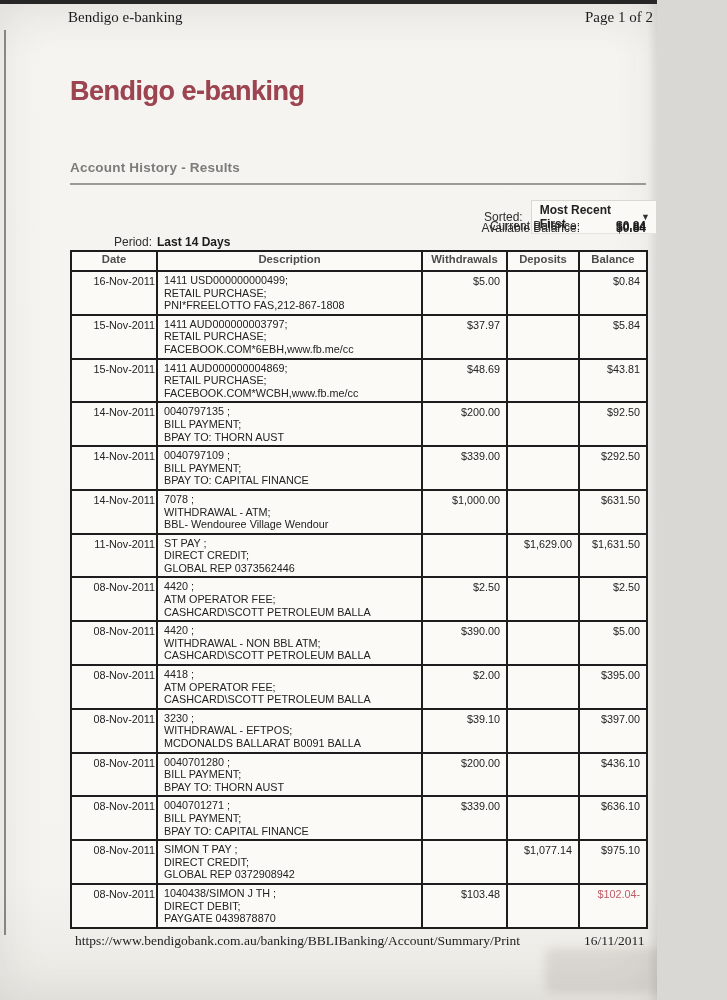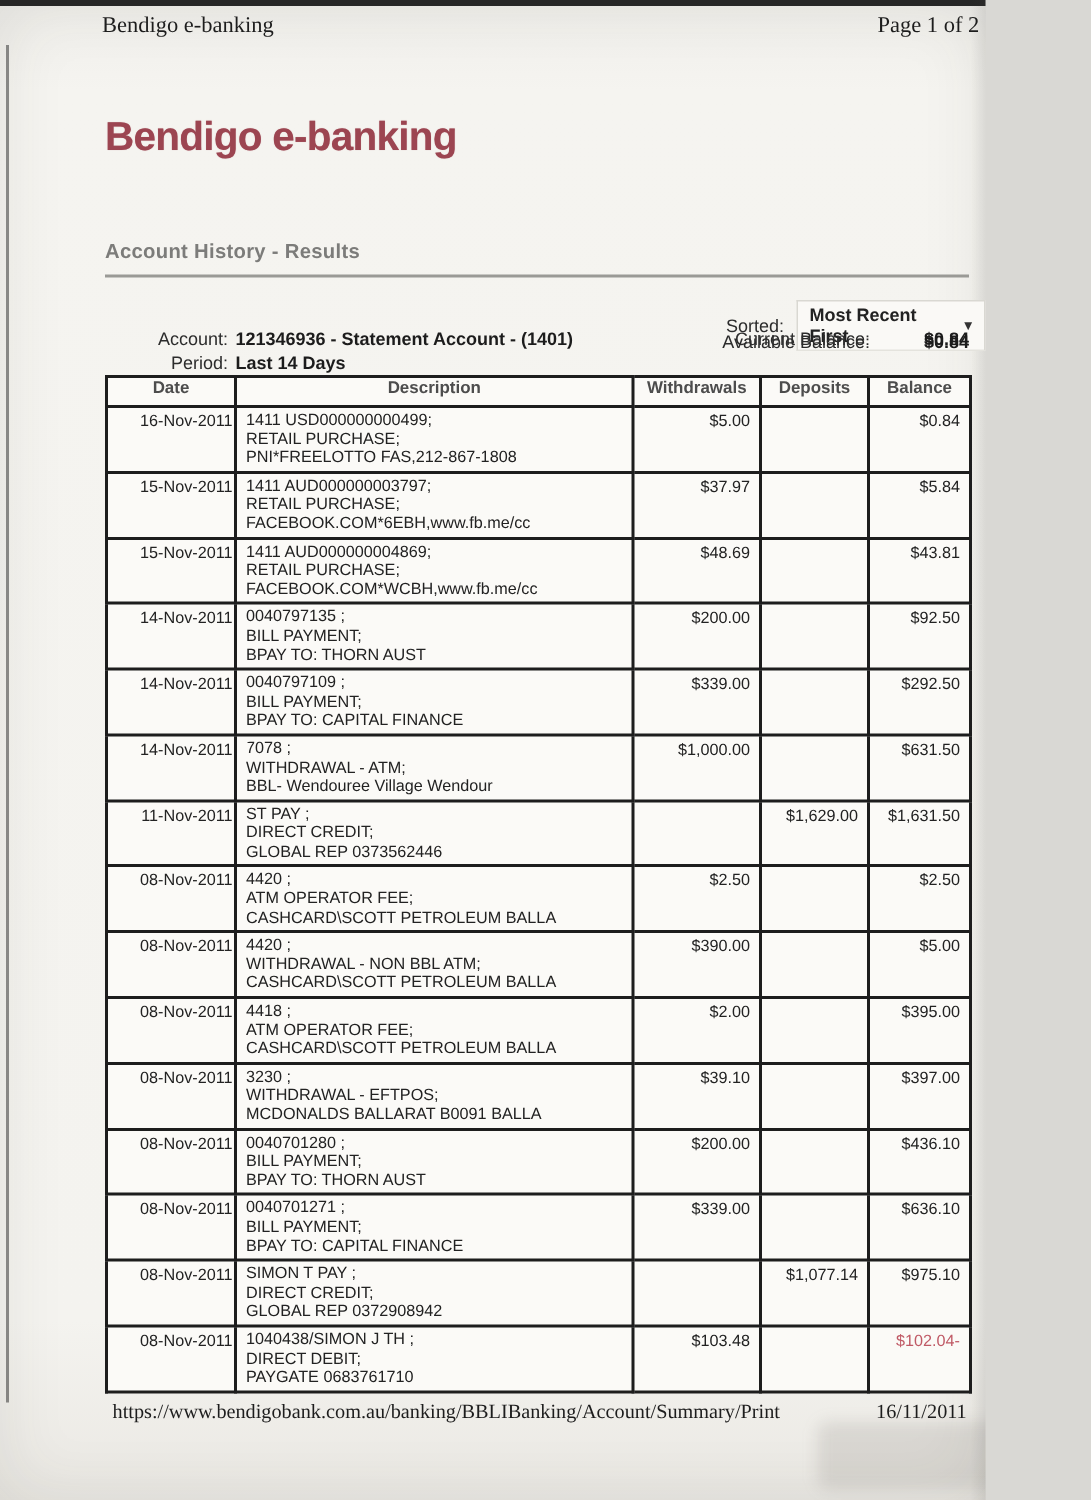--- a/index.html
+++ b/index.html
@@ -78,24 +78,20 @@
   <div class="rule"></div>
 
   <div class="sorted">
     <span class="sorted-label">Sorted:</span>
     <span class="sorted-select">
       <span>Most Recent First</span>
       <span class="sorted-arrow">▼</span>
     </span>
   </div>
 
-  <div class="info-left acct">
-    <span class="il-label">Account:</span>
-    <span class="il-value">121346936 - Statement Account - (1401)</span>
-  </div>
   <div class="info-left period">
     <span class="il-label">Period:</span>
     <span class="il-value">Last 14 Days</span>
   </div>
 
   <div class="info-right curbal">
     <span class="ir-label">Current Balance:</span>
     <span class="ir-value">$0.84</span>
   </div>
   <div class="info-right avbal">
@@ -273,21 +269,21 @@
           </td>
           <td class="c-amt"></td>
           <td class="c-amt">$1,077.14</td>
           <td class="c-amt">$975.10</td>
         </tr>
         <tr class="data">
           <td class="c-date">08-Nov-2011</td>
           <td class="c-desc">
             <div>1040438/SIMON J TH ;</div>
             <div>DIRECT DEBIT;</div>
-            <div>PAYGATE 0683761710</div>
+            <div>PAYGATE 0439878870</div>
           </td>
           <td class="c-amt">$103.48</td>
           <td class="c-amt"></td>
           <td class="c-amt neg">$102.04-</td>
         </tr>
       </tbody>
   </table>
 
   <div class="print-hf pf-url">https://www.bendigobank.com.au/banking/BBLIBanking/Account/Summary/Print</div>
   <div class="print-hf pf-date">16/11/2011</div>

